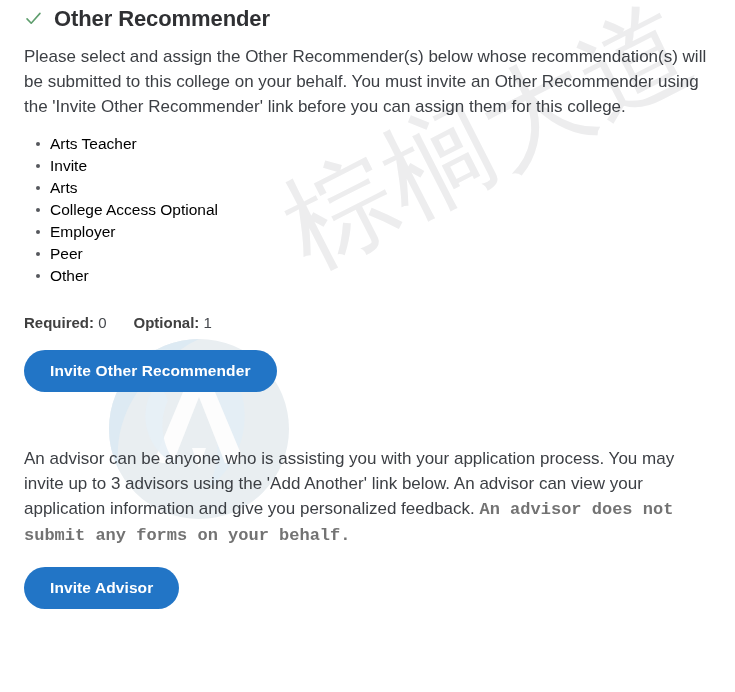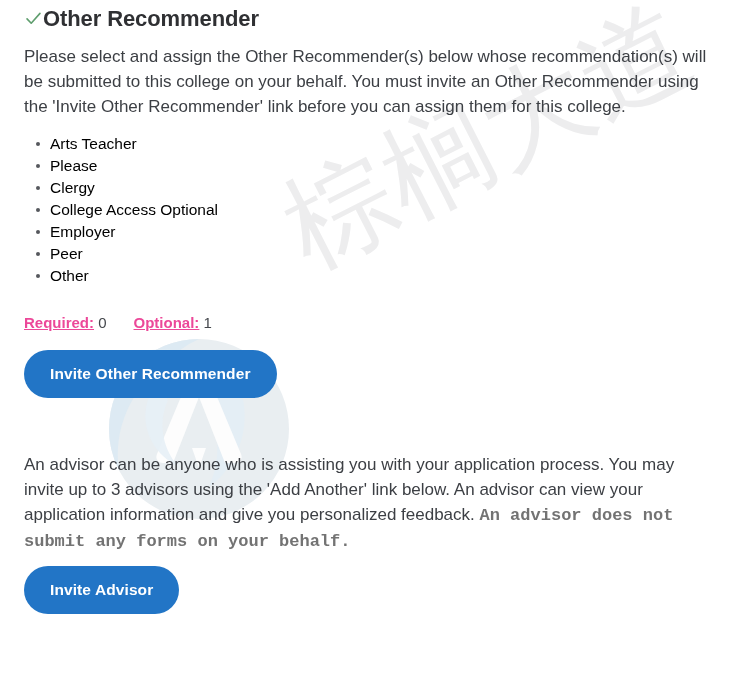--- a/index.html
+++ b/index.html
@@ -52,21 +52,21 @@
   
   .content {
     position: relative;
     z-index: 2;
     padding: 0 24px;
   }
 
   .section-title-row {
     display: flex;
     align-items: center;
-    gap: 0;
+    gap: 11px;
     padding-top: 6px;
   }
   .check-icon {
     display: inline-block;
     width: 19px;
     height: 19px;
     flex: none;
   }
   .check-icon svg { display: block; width: 100%; height: 100%; }
   .section-title {
@@ -113,47 +113,46 @@
   .counts-row {
     display: flex;
     align-items: baseline;
     gap: 27px;
     margin-top: 27px;
     font-size: 15px;
     color: #3c3f44;
   }
   .count-item .count-label {
     font-weight: 700;
-    color: #ec4899;
-    text-decoration: underline;
+    color: #404040;
   }
   .count-item .count-value {
     font-weight: 400;
     color: #44474c;
   }
 
   .btn {
     display: inline-flex;
     align-items: center;
     justify-content: center;
     border: none;
     border-radius: 999px;
     background: #2275c6;
     color: #ffffff;
     font-family: "Liberation Sans", sans-serif;
     font-size: 15.5px;
     font-weight: 700;
     letter-spacing: 0.1px;
     cursor: pointer;
     padding: 0 26px;
-    height: 48px;
+    height: 42px;
     white-space: nowrap;
   }
   .btn-invite-other { margin-top: 19px; }
-  .btn-invite-advisor { margin-top: 12px; }
+  .btn-invite-advisor { margin-top: 19px; }
 
   .advisor-heading {
     font-size: 21px;
     font-weight: 600;
     color: #2f3033;
     margin: 0;
     letter-spacing: -0.1px;
   }
 
   .advisor-block { margin-top: 54px; }
@@ -187,22 +186,22 @@
         </svg>
       </span>
       <span class="section-title">Other Recommender</span>
     </div>
 
     <p class="body-text">Please select and assign the Other Recommender(s) below whose recommendation(s) will be submitted to this college on your behalf. You must invite an Other Recommender using the 'Invite Other Recommender' link before you can assign them for this college.</p>
 
 
     <ul class="type-list">
       <li>Arts Teacher</li>
-      <li>Please</li>
-      <li>Clergy</li>
+      <li>Invite</li>
+      <li>Arts</li>
       <li>College Access Optional</li>
       <li>Employer</li>
       <li>Peer</li>
       <li>Other</li>
     </ul>
 
     <div class="counts-row">
       <span class="count-item"><span class="count-label">Required:</span><span class="count-value"> 0</span></span>
       <span class="count-item"><span class="count-label">Optional:</span><span class="count-value"> 1</span></span>
     </div>

